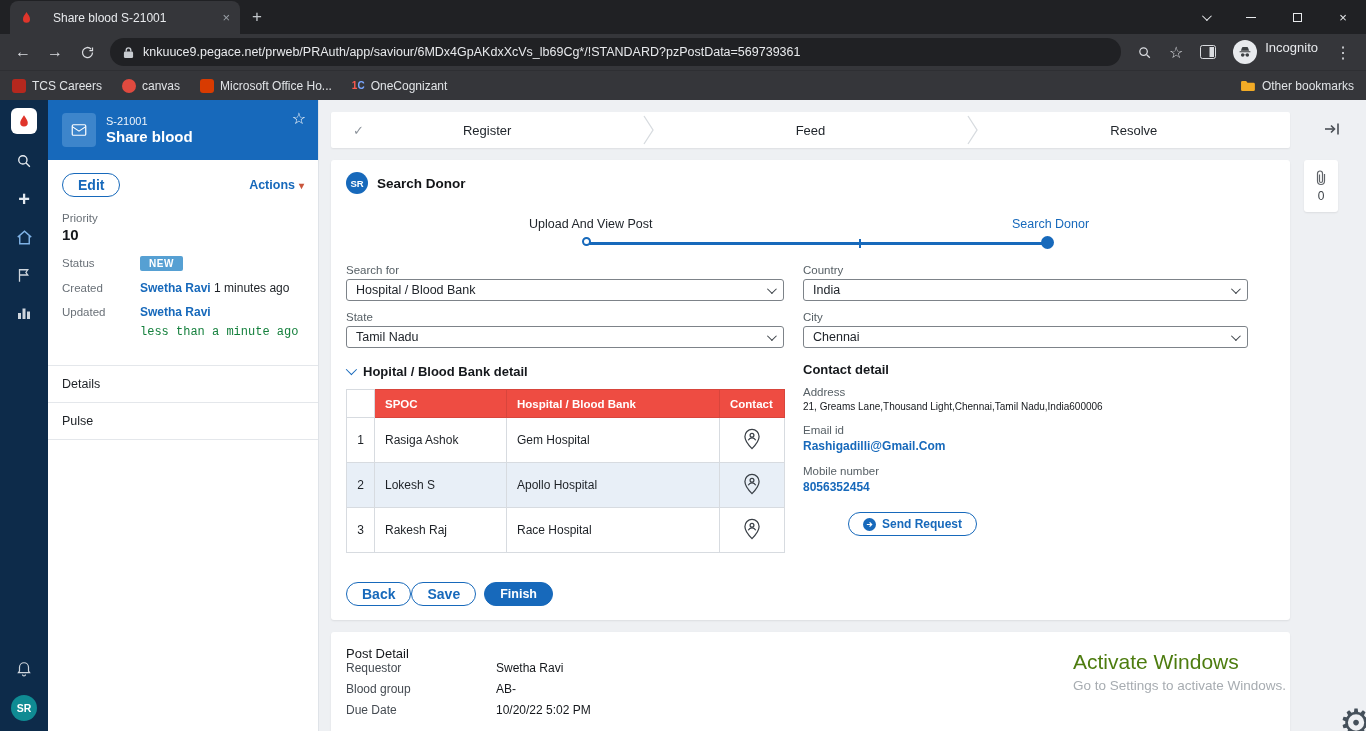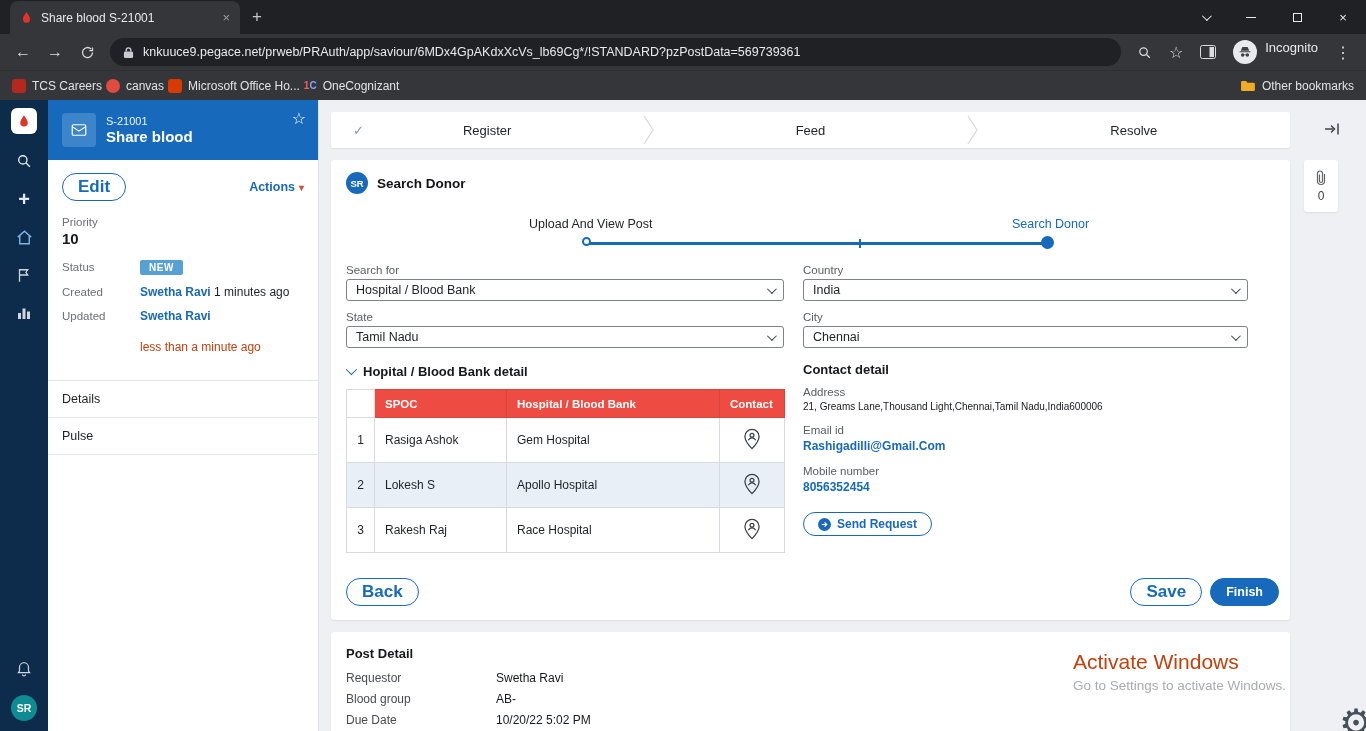--- a/index.html
+++ b/index.html
@@ -2,39 +2,39 @@
 <html><head>
 <meta charset="utf-8">
 <style>
   * { margin:0; padding:0; box-sizing:border-box; }
   html,body { width:1366px; height:731px; overflow:hidden; }
   body { font-family:"Liberation Sans", sans-serif; background:#eef0f3; position:relative; }
 
   
   .tabstrip { height:34px; background:#202124; display:flex; align-items:flex-end; position:relative; }
   .tab { width:230px; height:33px; background:#35363a; border-radius:8px 8px 0 0; margin-left:10px;
-         display:flex; align-items:center; gap:8px; padding:0 10px; color:#e8eaed; font-size:12px; }
+         display:flex; align-items:center; gap:20px; padding:0 10px; color:#e8eaed; font-size:12px; }
   .tab-title { flex:1; white-space:nowrap; overflow:hidden; }
   .tab-close { color:#9aa0a6; font-size:13px; cursor:default; }
   .newtab { color:#c3c7cb; font-size:17px; margin:0 0 7px 12px; }
   .win-zone { position:absolute; right:0; top:0; height:34px; display:flex; align-items:center; }
   .win-btn { width:46px; height:34px; display:flex; align-items:center; justify-content:center; color:#e8eaed; font-size:13px; }
   .chev { display:inline-block; width:7px; height:7px; border-right:1.6px solid #e8eaed; border-bottom:1.6px solid #e8eaed; transform:rotate(45deg) translateY(-2px); }
   .mini-line { width:10px; height:0; border-top:1.4px solid #e8eaed; }
   .maxi-box { width:9px; height:9px; border:1.3px solid #e8eaed; }
 
   .toolbar { height:36px; background:#35363a; display:flex; align-items:center; padding:0 8px; gap:2px; }
   .nav-ico { width:30px; height:30px; display:flex; align-items:center; justify-content:center; color:#dadce0; font-size:16px; }
   .omnibox { flex:1; height:28px; background:#202124; border-radius:14px; margin:0 6px; display:flex; align-items:center; gap:9px; padding:0 13px; }
   .url { color:#e8eaed; font-size:12.5px; white-space:nowrap; overflow:hidden; }
   .incog-chip { display:flex; align-items:flex-start; gap:8px; padding:0 8px; }
   .incog-avatar { width:24px; height:24px; border-radius:50%; background:#e8eaed; display:flex; align-items:center; justify-content:center; }
   .incog-label { color:#e8eaed; font-size:13px; }
 
-  .bookmarksbar { height:30px; background:#35363a; border-top:1px solid #2e2f33; display:flex; align-items:center; padding:0 12px; gap:4px; }
+  .bookmarksbar { height:30px; background:#35363a; border-top:1px solid #2e2f33; display:flex; align-items:center; padding:0 12px; gap:20px; }
   .bm { display:flex; align-items:center; gap:6px; color:#e0e3e6; font-size:12px; white-space:nowrap; }
   .bm-ico { width:14px; height:14px; border-radius:3px; flex:0 0 auto; }
   .bm-other { margin-left:auto; display:flex; align-items:center; gap:7px; color:#e0e3e6; font-size:12px; }
   .onec { font-size:10px; font-weight:bold; }
   .onec .o1 { color:#ff5a4e; } .onec .oc { color:#7aa7ff; }
 
   
   .app { display:flex; height:631px; }
   .rail { width:48px; background:#0d2b4a; display:flex; flex-direction:column; align-items:center; padding:8px 0 10px; gap:16px; }
   .rail-logo { width:26px; height:26px; background:#fff; border-radius:6px; display:flex; align-items:center; justify-content:center; }
@@ -45,31 +45,31 @@
                  display:flex; align-items:center; justify-content:center; }
 
   
   .case-panel { width:271px; background:#fff; border-right:1px solid #dfe3e8; display:flex; flex-direction:column; }
   .case-header { background:#1769bb; color:#fff; min-height:60px; display:flex; align-items:center; gap:10px; padding:10px 14px; position:relative; }
   .case-icon { width:34px; height:34px; background:#3d85cb; border-radius:4px; display:flex; align-items:center; justify-content:center; }
   .case-id { font-size:11px; opacity:.92; }
   .case-title { font-size:15px; font-weight:bold; margin-top:1px; }
   .case-star { position:absolute; top:9px; right:12px; color:#fff; font-size:16px; }
   .case-actions { display:flex; justify-content:space-between; align-items:center; padding:13px 14px 11px; }
-  .btn { border:1px solid #1769bb; color:#1769bb; background:#fff; border-radius:14px; padding:3px 15px; font-size:17px; font-weight:bold; font-family:inherit; }
+  .btn { border:1px solid #1769bb; color:#1769bb; background:#fff; border-radius:14px; padding:3px 15px; font-size:14px; font-weight:bold; font-family:inherit; }
   .actions-link { color:#1769bb; font-size:12.5px; font-weight:bold; display:flex; align-items:center; gap:4px; }
   .actions-link .crt { color:#c9563c; font-size:10px; }
   .meta { padding:4px 14px 0; }
   .lbl { font-size:11.5px; color:#697077; }
   .priority-val { font-size:15px; font-weight:bold; color:#15181c; margin:2px 0 13px; }
   .meta-row { display:flex; margin-bottom:10px; font-size:12px; color:#1d2126; }
   .meta-row .lbl { width:78px; flex:0 0 auto; padding-top:1px; }
   .badge-new { background:#56a0d3; color:#fff; font-size:10px; font-weight:bold; letter-spacing:.5px; padding:2px 9px; border-radius:2px; }
   .link { color:#1769bb; font-weight:bold; text-decoration:none; }
-  .time-sub { color:#c2410c; margin-top:17px; font-weight:normal; }
+  .time-sub { color:#15803d; margin-top:6px; font-weight:normal;font-family:Liberation Mono, monospace; }
   .case-nav { margin-top:16px; border-top:1px solid #e4e7eb; }
   .case-nav-item { padding:11px 14px; font-size:12.5px; color:#1d2126; border-bottom:1px solid #e4e7eb; }
 
   
   .main { flex:1; position:relative; background:#eef0f3; }
   .stepper { position:absolute; left:12px; right:76px; top:12px; height:36px; background:#fff; border-radius:2px;
              box-shadow:0 1px 2px rgba(0,0,0,.07); display:flex; align-items:center; }
   .step { flex:1; text-align:center; font-size:13px; color:#21262c; }
   .step-check { position:absolute; left:22px; color:#8d949c; font-size:13px; }
   .collapse-ico { position:absolute; right:26px; top:22px; }
@@ -109,35 +109,35 @@
   .dtable td { height:45px; padding:0 10px; color:#1d2126; background:#fff; }
   .dtable td.td-num { text-align:center; padding:0; }
   .dtable td.td-contact { text-align:center; padding:0; }
   .dtable tr.selected td { background:#e8eff7; }
 
   .cd-title { font-size:13px; font-weight:bold; color:#15181c; height:18px; margin-bottom:6px; }
   .cd-label { font-size:11.5px; color:#576066; margin-bottom:3px; }
   .cd-value { font-size:10px; color:#15181c; margin-bottom:12px; }
   .cd-link  { font-size:12px; font-weight:bold; color:#1769bb; margin-bottom:12px; }
   .btn-send { display:inline-flex; align-items:center; gap:6px; border:1px solid #1769bb; color:#1769bb; background:#fff;
-              border-radius:14px; padding:4px 14px; font-size:12px; font-weight:bold; margin-top:6px; font-family:inherit; }
-
-  .card-footer { position:absolute; left:15px; right:11px; bottom:14px; display:flex; justify-content:space-between; }
+              border-radius:14px; padding:4px 14px; font-size:12px; font-weight:bold; margin-top:6px; font-family:inherit;margin-left:45px; }
+
+  .card-footer { position:absolute; left:15px; right:11px; bottom:14px; display:flex; }
   .footer-right { display:flex; gap:8px; }
   .btn-fill { border:1px solid #1769bb; background:#1769bb; color:#fff; border-radius:14px; padding:3px 15px; font-size:12.5px; font-weight:bold; font-family:inherit; }
 
   .card-post { position:absolute; left:12px; right:76px; top:532px; height:99px; background:#fff; border-radius:3px 3px 0 0;
                box-shadow:0 1px 2px rgba(0,0,0,.08); padding:14px 13px 0 15px; overflow:hidden; }
-  .post-title { font-size:13px; font-weight:bold; color:#15181c; margin-bottom:10px; }
+  .post-title { font-size:13px; font-weight:normal; color:#15181c; }
   .post-row { display:flex; font-size:12px; margin-bottom:7px; }
   .post-row .pl { width:150px; color:#454b52; }
   .post-row .pv { color:#15181c; }
 
   .watermark { position:absolute; left:1073px; top:650px; z-index:40; pointer-events:none; }
-  .wm1 { font-size:21px; color:#c2410c; }
+  .wm1 { font-size:21px; color:#4d7c0f; }
   .wm2 { font-size:13.5px; color:#a7acb1; margin-top:4px; }
   .gear { position:absolute; right:-7px; bottom:-11px; font-size:38px; color:#45505a; z-index:41; line-height:1; }
 </style>
 </head>
 <body>
 
 <div>
   <div class="tabstrip">
     <div class="tab">
       <svg width="13" height="13" viewBox="0 0 24 24">

